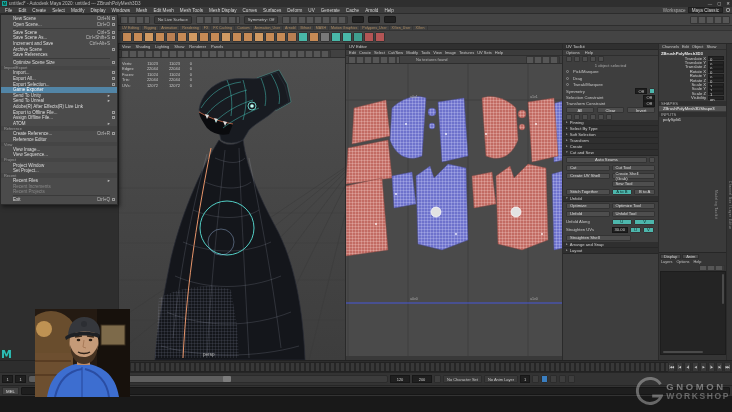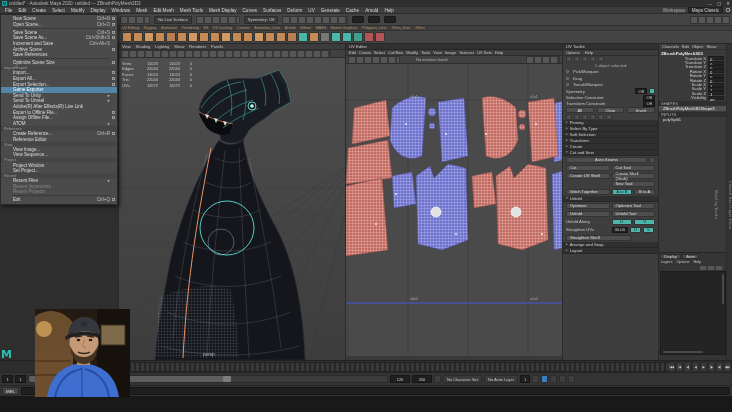--- a/index.html
+++ b/index.html
@@ -986,14 +986,23 @@
       <path d="M49,31 L48,38 L51,39" stroke="#a87a58" stroke-width="1" fill="none"></path>
 
       <path d="M33,28 C33,14 41,8 49,8 C59,8 66,15 65,26 C58,21 40,21 33,28 Z" fill="#35373c"></path>
       <path d="M30,28 C36,22 58,21 65,26 L64,29 C56,25 38,26 31,31 Z" fill="#1e2024"></path>
       <circle cx="49" cy="15" r="3" fill="#2c2e33"></circle>
     </svg>
   </div>
 
   <div id="maya-badge" class="abs">M</div>
 
+  <div id="watermark" class="abs">
+    <svg width="30" height="30" viewBox="0 0 36 36">
+      <path d="M33 10 A15 15 0 1 0 34 24 L23 24" fill="none" stroke="rgba(200,200,200,0.45)" stroke-width="3.5"></path>
+    </svg>
+    <div id="wm-text">
+      <div id="wm-line1">GNOMON</div>
+      <div id="wm-line2">WORKSHOP</div>
+    </div>
+  </div>
 
 </div>
 
 </body></html>

